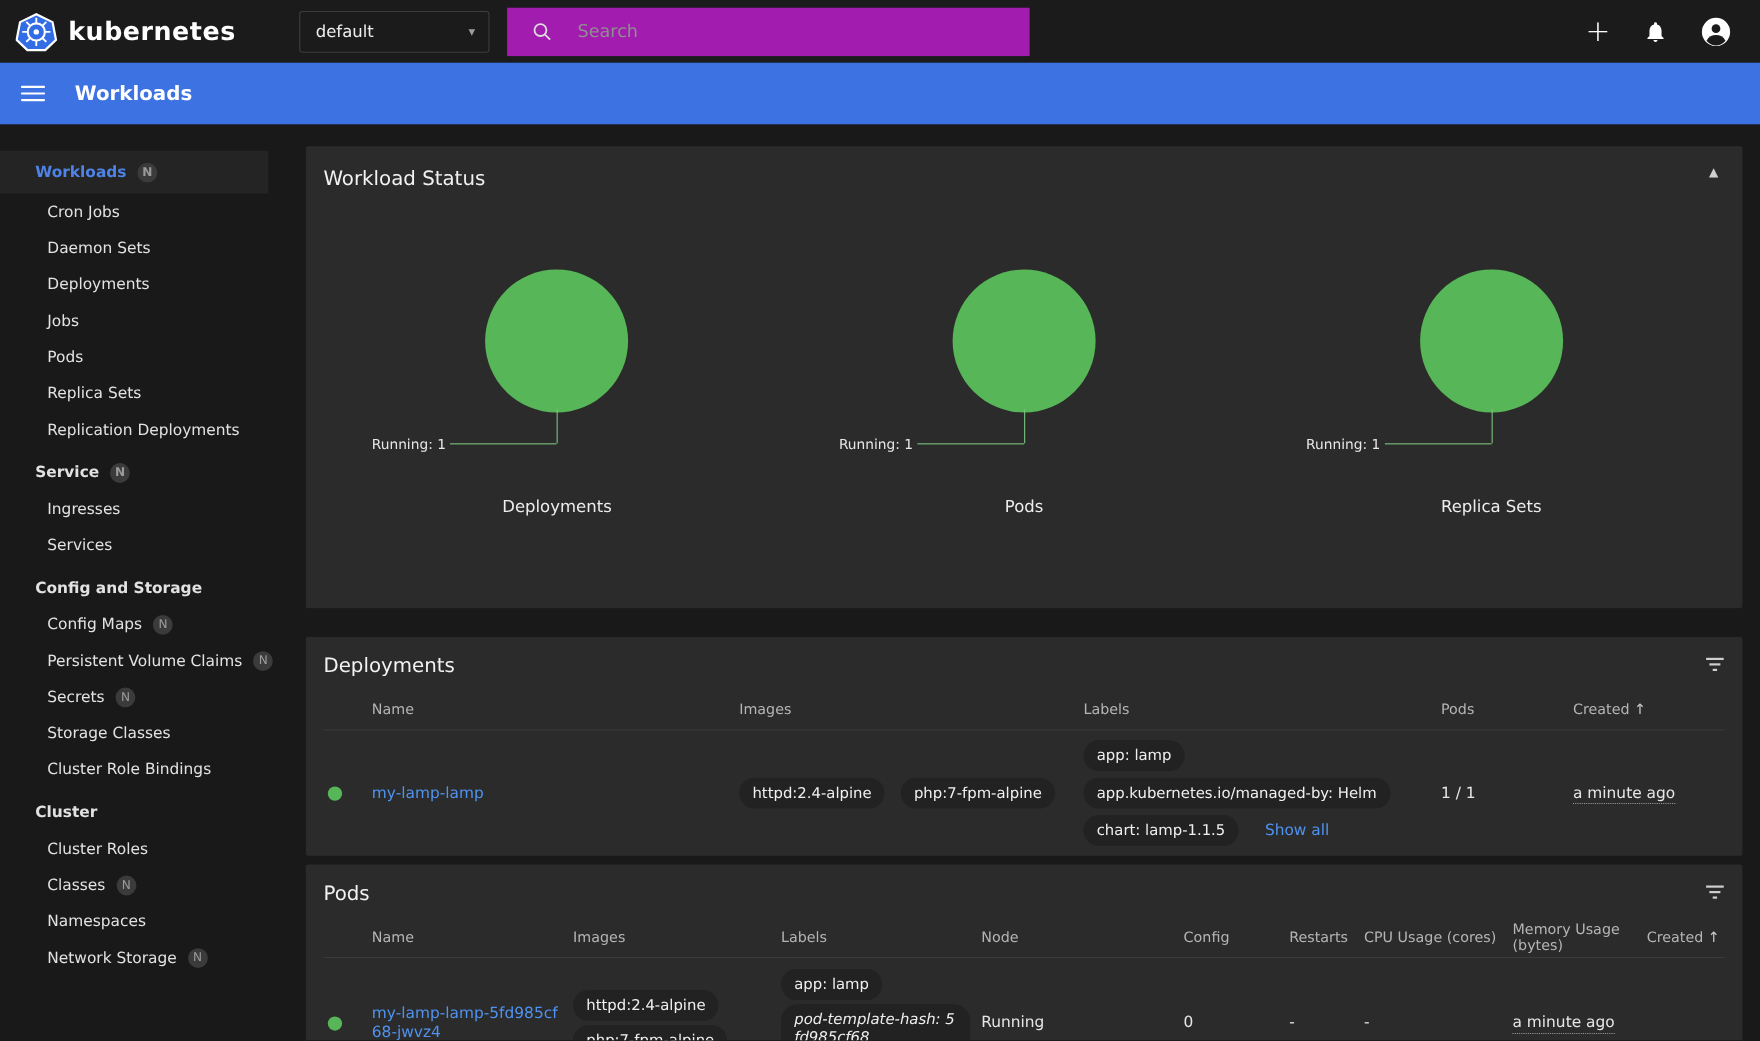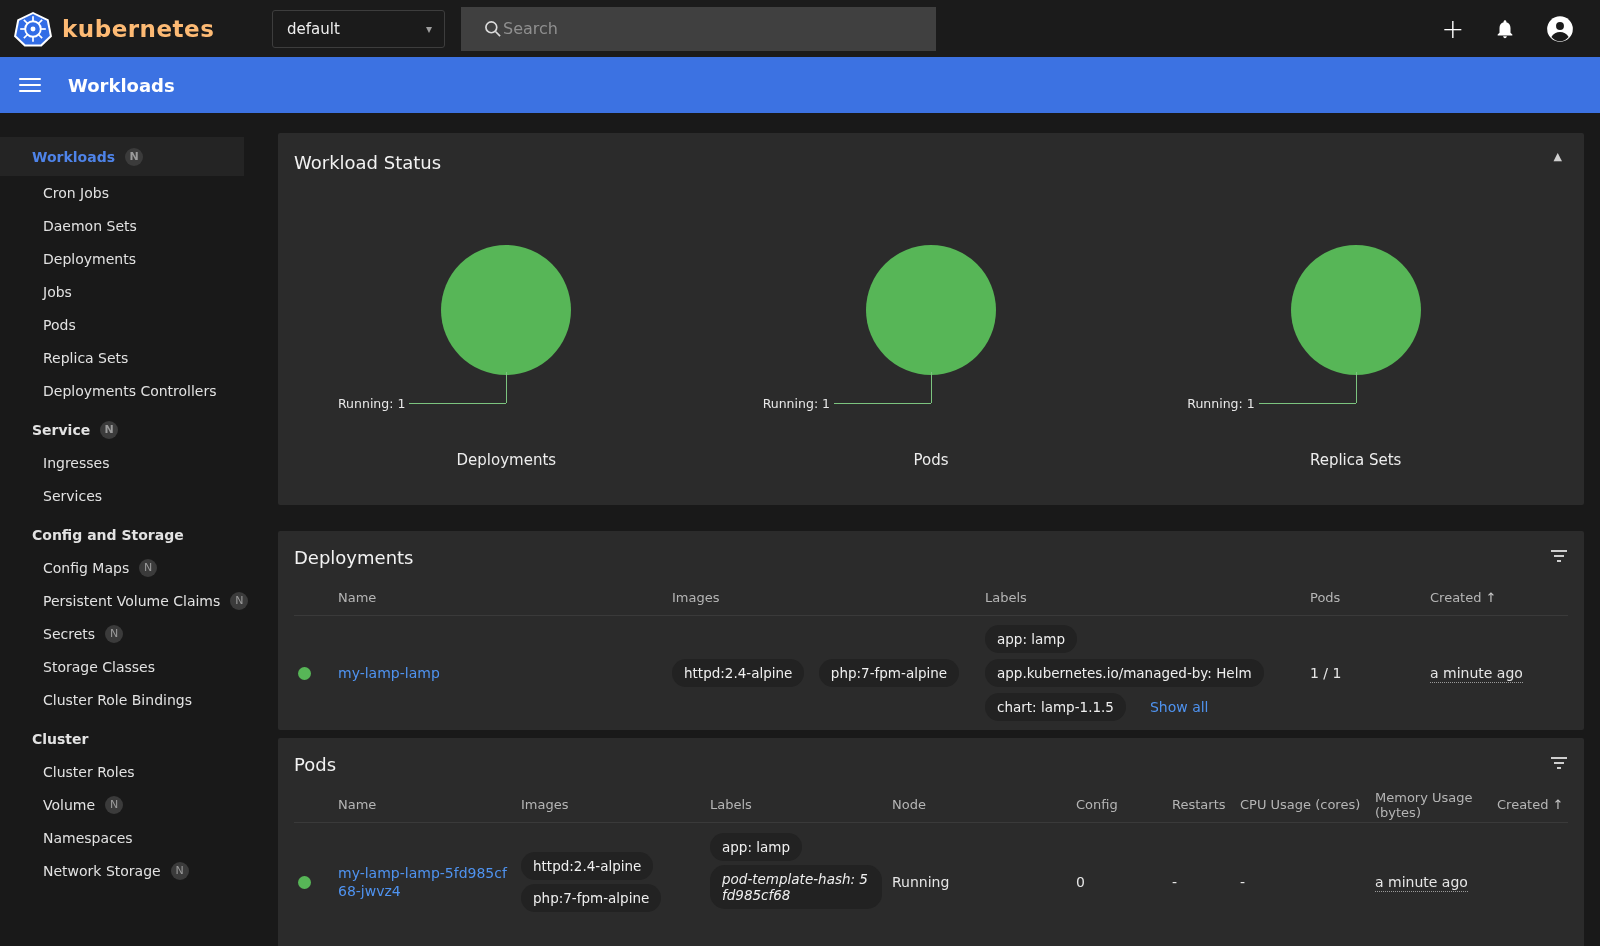--- a/index.html
+++ b/index.html
@@ -6,27 +6,27 @@
   html,body { width:1600px; height:946px; overflow:hidden; }
   body {
     background:#191919; color:#e6e6e6;
     font-family:"DejaVu Sans","Liberation Sans",sans-serif;
     font-size:14px;
   }
   
   .app-header { height:57px; background:#1b1b1b; display:flex; align-items:center; }
   .brand-block { width:272px; display:flex; align-items:center; padding-left:14px; gap:10px; }
   .logo { width:38px; height:38px; flex:0 0 auto; }
-  .brand-text { font-size:23px; font-weight:bold; color:#fdba74; letter-spacing:.5px; }
+  .brand-text { font-size:23px; font-weight:bold; color:#ffffff; letter-spacing:.5px; }
   .ns-select { width:173px; height:38px; border:1px solid #3d3d3d; border-radius:3px;
     display:flex; align-items:center; justify-content:space-between; padding:0 12px 0 14px;
     color:#eee; font-size:15px; cursor:pointer; }
   .ns-caret { color:#9e9e9e; font-size:12px; }
-  .search-box { margin-left:16px; width:475px; height:44px; background:#404040;
-    display:flex; align-items:center; padding-left:22px; }
+  .search-box { margin-left:16px; width:475px; height:44px; background:#a21caf;
+    display:flex; align-items:center; padding-left:22px; gap:22px; }
   .search-box input { background:transparent; border:none; outline:none; color:#ddd;
     font-size:16px; width:340px; font-family:inherit; }
   .search-box input::placeholder { color:#8f8f8f; }
   .header-spacer { flex:1; }
   .header-actions { display:flex; align-items:center; gap:30px; margin-right:26px; }
   .plus-icon { color:#fff; font-size:27px; font-weight:300; line-height:1; cursor:pointer; }
   .icon-btn { cursor:pointer; display:flex; align-items:center; }
   
   .action-bar { height:56px; background:#3c72e2; display:flex; align-items:center; padding-left:19px; }
   .hamburger { width:22px; display:flex; flex-direction:column; gap:4px; cursor:pointer; }
@@ -40,21 +40,21 @@
   .side-item.sub { padding-left:43px; }
   .side-item.section { font-weight:bold; margin-top:6px; }
   .side-item.active { height:39px; margin-right:17px; background:#242424;
     color:#4e83e8; font-weight:bold; }
   .nbadge { min-width:18px; height:18px; border-radius:50%; background:#3b3b3b;
     color:#9b9b9b; font-size:11px; display:flex; align-items:center; justify-content:center; }
   .main { flex:1; padding:20px 16px 0 17px; overflow:hidden; }
   .card { background:#2b2b2b; border-radius:2px; position:relative; }
   .card-title { font-size:18px; color:#f2f2f2; }
   
-  .status-card { height:372px; margin-bottom:26px; padding:19px 16px 0 16px; }
+  .status-card { height:420px; margin-bottom:26px; padding:19px 16px 0 16px; }
   .collapse-caret { position:absolute; top:17px; right:22px; color:#d0d0d0;
     font-size:11px; cursor:pointer; }
   .charts { display:flex; margin-top:72px; }
   .chart { flex:1; }
   .pie-wrap { position:relative; height:190px; }
   .pie { position:absolute; left:50%; top:0; transform:translateX(-50%);
     width:130px; height:130px; border-radius:50%; }
   .lv { position:absolute; left:50%; top:127px; width:1px; height:31px; background:#7cc47f; }
   .lh { position:absolute; right:50%; top:158px; width:97px; height:1px; background:#7cc47f; }
   .legend { position:absolute; right:calc(50% + 101px); top:151px; font-size:12.5px; color:#e8e8e8; white-space:nowrap; }
@@ -172,21 +172,21 @@
       <div class="side-item sub">
         <span>Jobs</span>
       </div>
       <div class="side-item sub">
         <span>Pods</span>
       </div>
       <div class="side-item sub">
         <span>Replica Sets</span>
       </div>
       <div class="side-item sub">
-        <span>Deployments Controllers</span>
+        <span>Replication Deployments</span>
       </div>
       <div class="side-item section">
         <span>Service</span>
         <span class="nbadge">N</span>
       </div>
       <div class="side-item sub">
         <span>Ingresses</span>
       </div>
       <div class="side-item sub">
         <span>Services</span>
@@ -212,21 +212,21 @@
       <div class="side-item sub">
         <span>Cluster Role Bindings</span>
       </div>
       <div class="side-item section">
         <span>Cluster</span>
       </div>
       <div class="side-item sub">
         <span>Cluster Roles</span>
       </div>
       <div class="side-item sub">
-        <span>Volume</span>
+        <span>Classes</span>
         <span class="nbadge">N</span>
       </div>
       <div class="side-item sub">
         <span>Namespaces</span>
       </div>
       <div class="side-item sub">
         <span>Network Storage</span>
         <span class="nbadge">N</span>
       </div>
     </nav>

